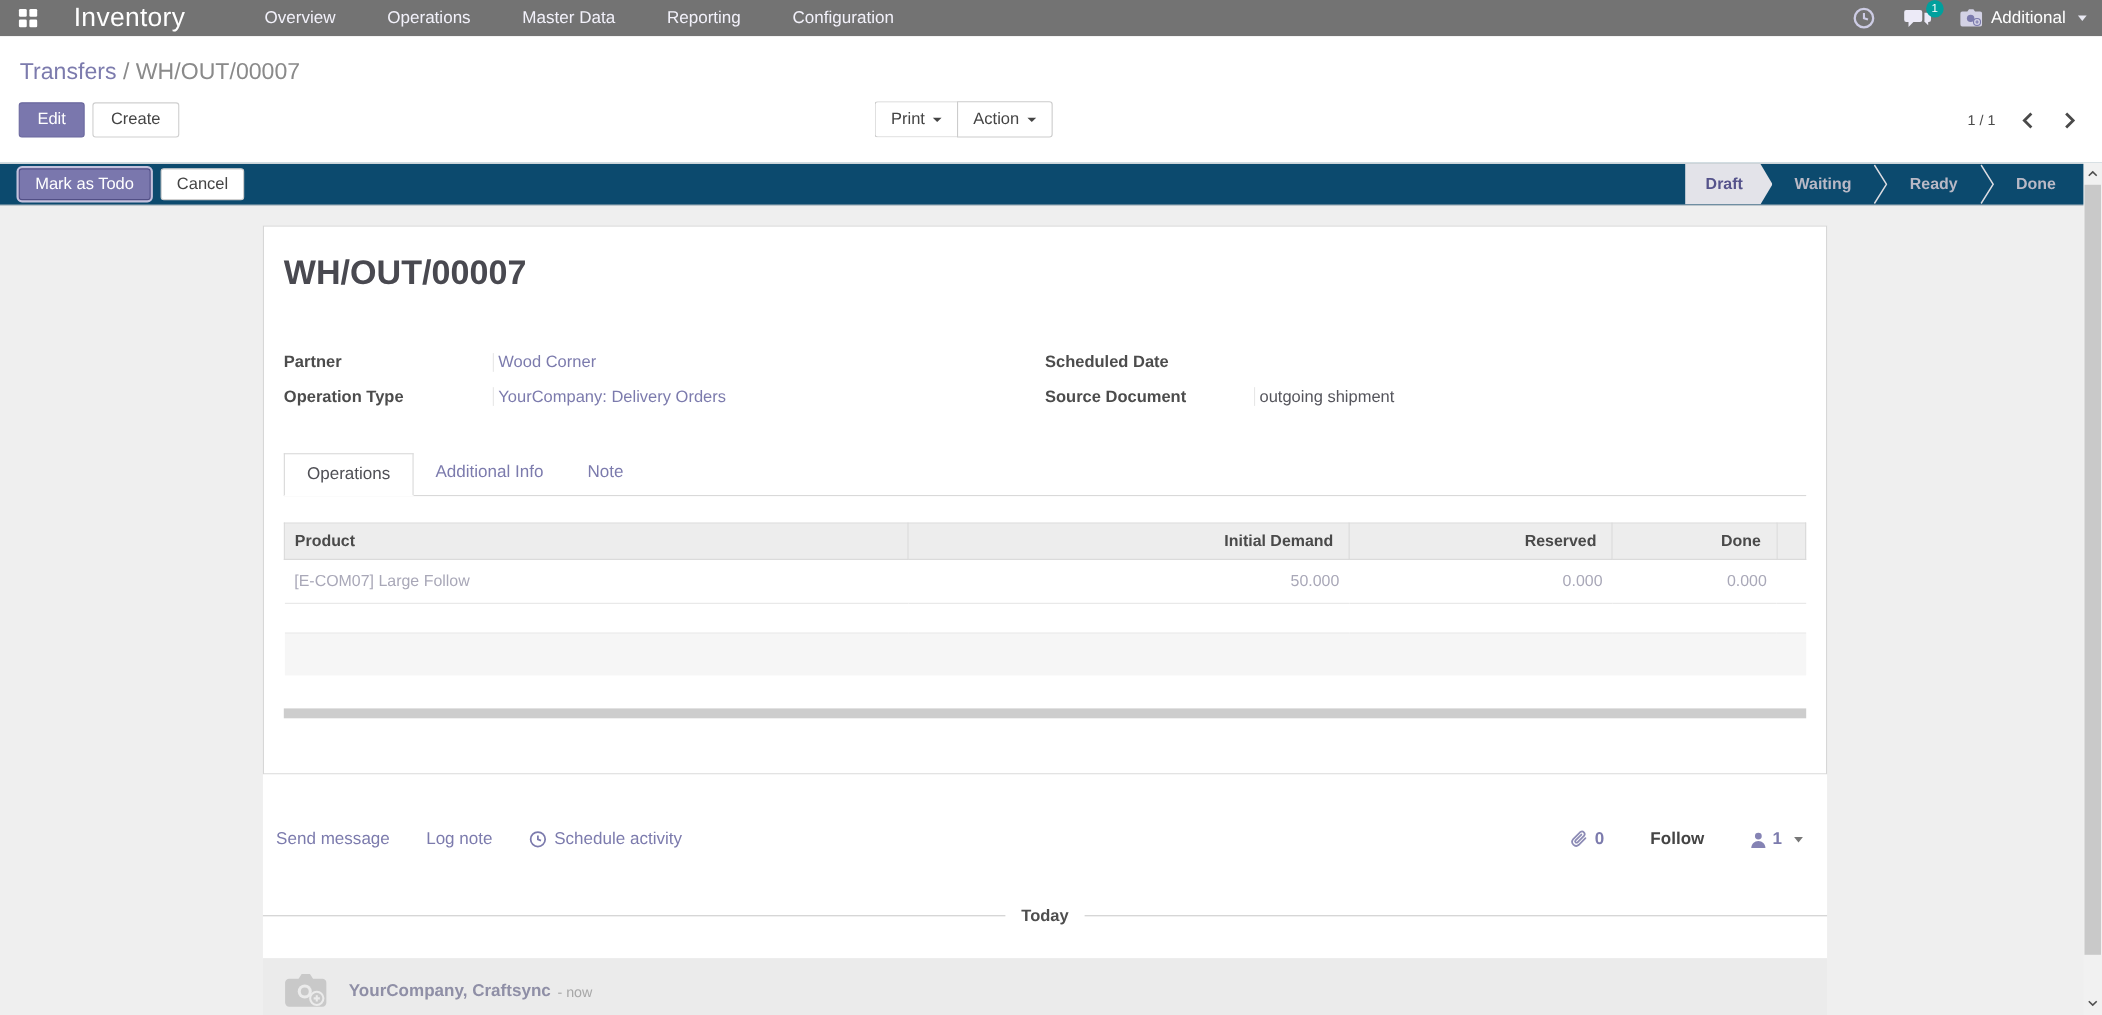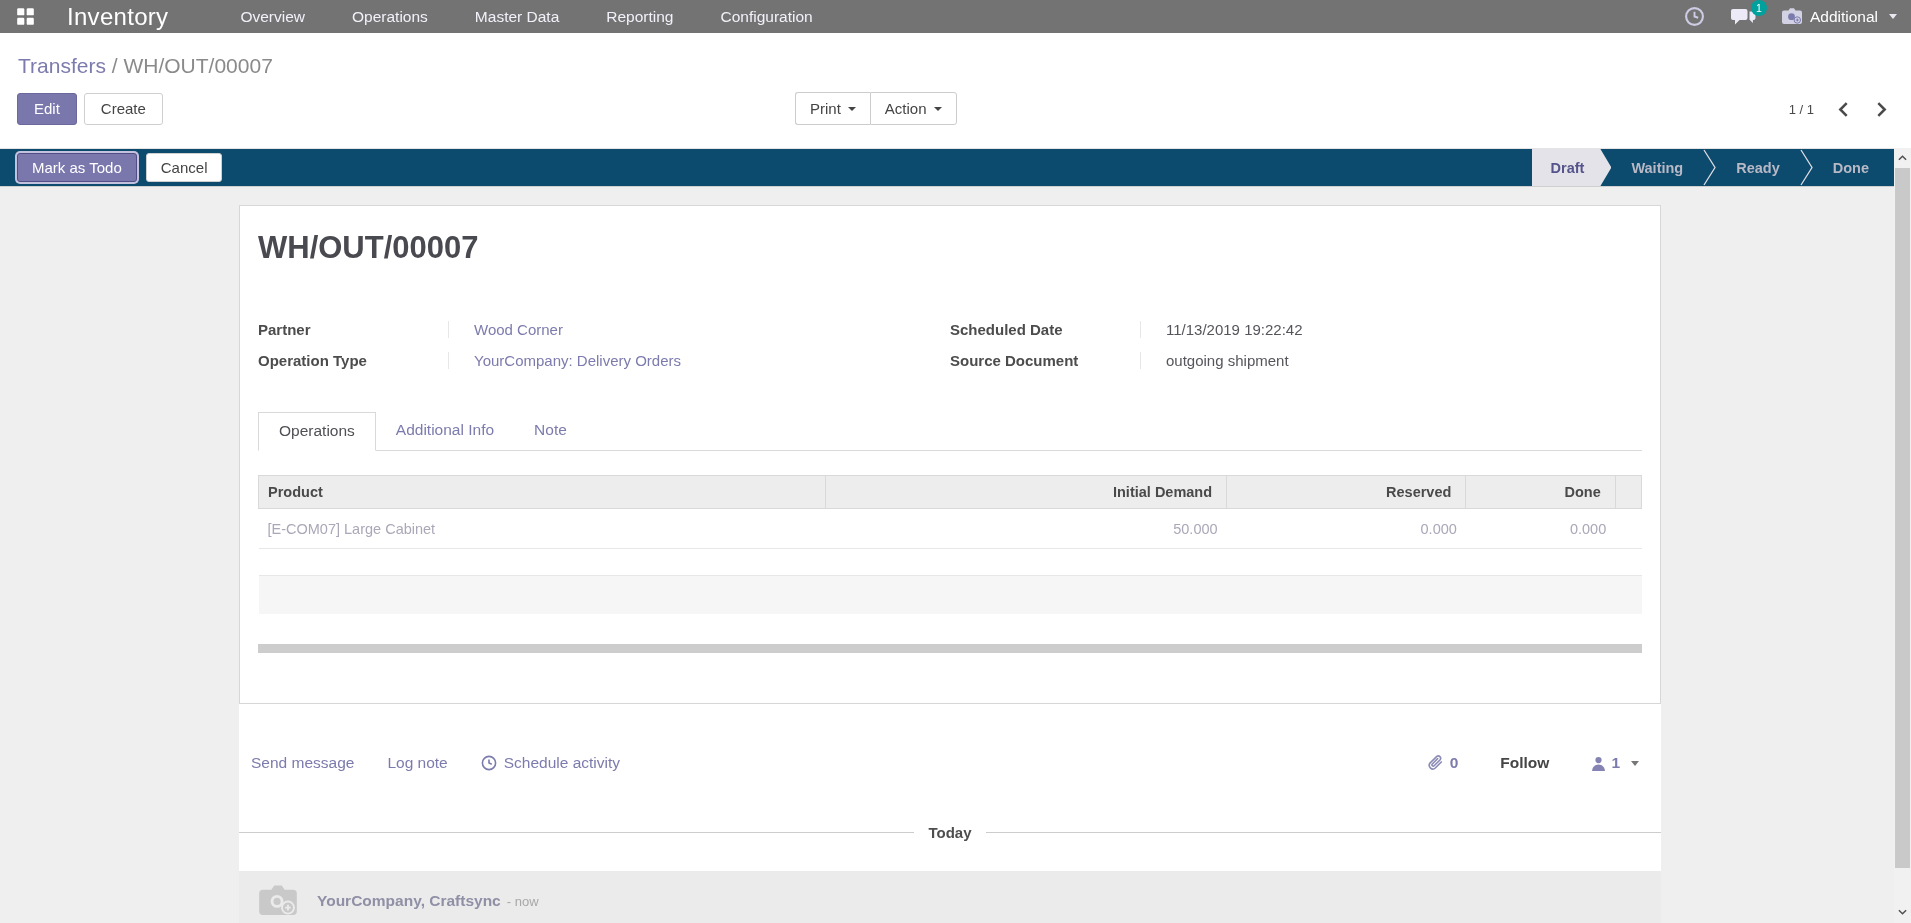--- a/index.html
+++ b/index.html
@@ -53,21 +53,21 @@
   .step-sep { display:flex; align-items:center; }
 
   
   .content { height:736px; background:#efefef; position:relative; overflow:hidden; }
   .sheet { margin:18px 0 0 239px; width:1422px; height:499px; background:#fff; border:1px solid #d7d7d7; padding:14px 18px 0 18px; }
   .sheet-title { font-size:31px; font-weight:bold; color:#494950; margin-top:10px; }
   .fields { display:flex; margin-top:48px; }
   .field-group { width:692px; }
   .field-row { display:flex; align-items:center; height:31px; }
   .field-label { width:190px; font-size:15px; font-weight:bold; color:#4c4c4c; }
-  .field-value { flex:1; border-left:1px solid #e7e7e7; padding-left:25px; font-size:15px; color:#55555c; }
+  .field-value { flex:1; border-left:1px solid #e7e7e7; padding-left:4px; font-size:15px; color:#55555c; }
   .field-value.link { color:#7c7bad; cursor:pointer; }
 
   .tabs { margin-top:36px; border-bottom:1px solid #d9d9d9; display:flex; }
   .tab { font-size:15.5px; padding:9px 20px 10px 20px; color:#7c7bad; cursor:pointer; }
   .tab.active { background:#fff; border:1px solid #d9d9d9; border-bottom:1px solid #fff; margin-bottom:-1px; color:#4f4f55; }
 
   table.oplist { width:100%; border-collapse:collapse; margin-top:24px; table-layout:fixed; }
   .oplist th { background:#ededed; border:1px solid #d9d9d9; font-size:14.5px; font-weight:bold; color:#4a4a4a;
                height:33px; padding:0 14px 0 9px; text-align:right; cursor:pointer; }
   .oplist th.col-product { text-align:left; }
@@ -218,21 +218,20 @@
           <span class="field-value link">Wood Corner</span>
         </div>
         <div class="field-row">
           <span class="field-label">Operation Type</span>
           <span class="field-value link">YourCompany: Delivery Orders</span>
         </div>
       </div>
       <div class="field-group">
         <div class="field-row">
           <span class="field-label">Scheduled Date</span>
-          <span class="field-value">11/13/2019 19:22:42</span>
         </div>
         <div class="field-row">
           <span class="field-label">Source Document</span>
           <span class="field-value">outgoing shipment</span>
         </div>
       </div>
     </div>
 
     <div class="tabs">
       <div class="tab active">Operations</div>
@@ -252,21 +251,21 @@
         <tr>
           <th class="col-product">Product</th>
           <th>Initial Demand</th>
           <th>Reserved</th>
           <th>Done</th>
           <th></th>
         </tr>
       </thead>
       <tbody>
         <tr>
-          <td>[E-COM07] Large Cabinet</td>
+          <td>[E-COM07] Large Follow</td>
           <td class="num">50.000</td>
           <td class="num">0.000</td>
           <td class="num">0.000</td>
           <td></td>
         </tr>
         <tr class="empty-1">
             <td colspan="5"></td>
           </tr>
         <tr class="empty-2">
             <td colspan="5"></td>

